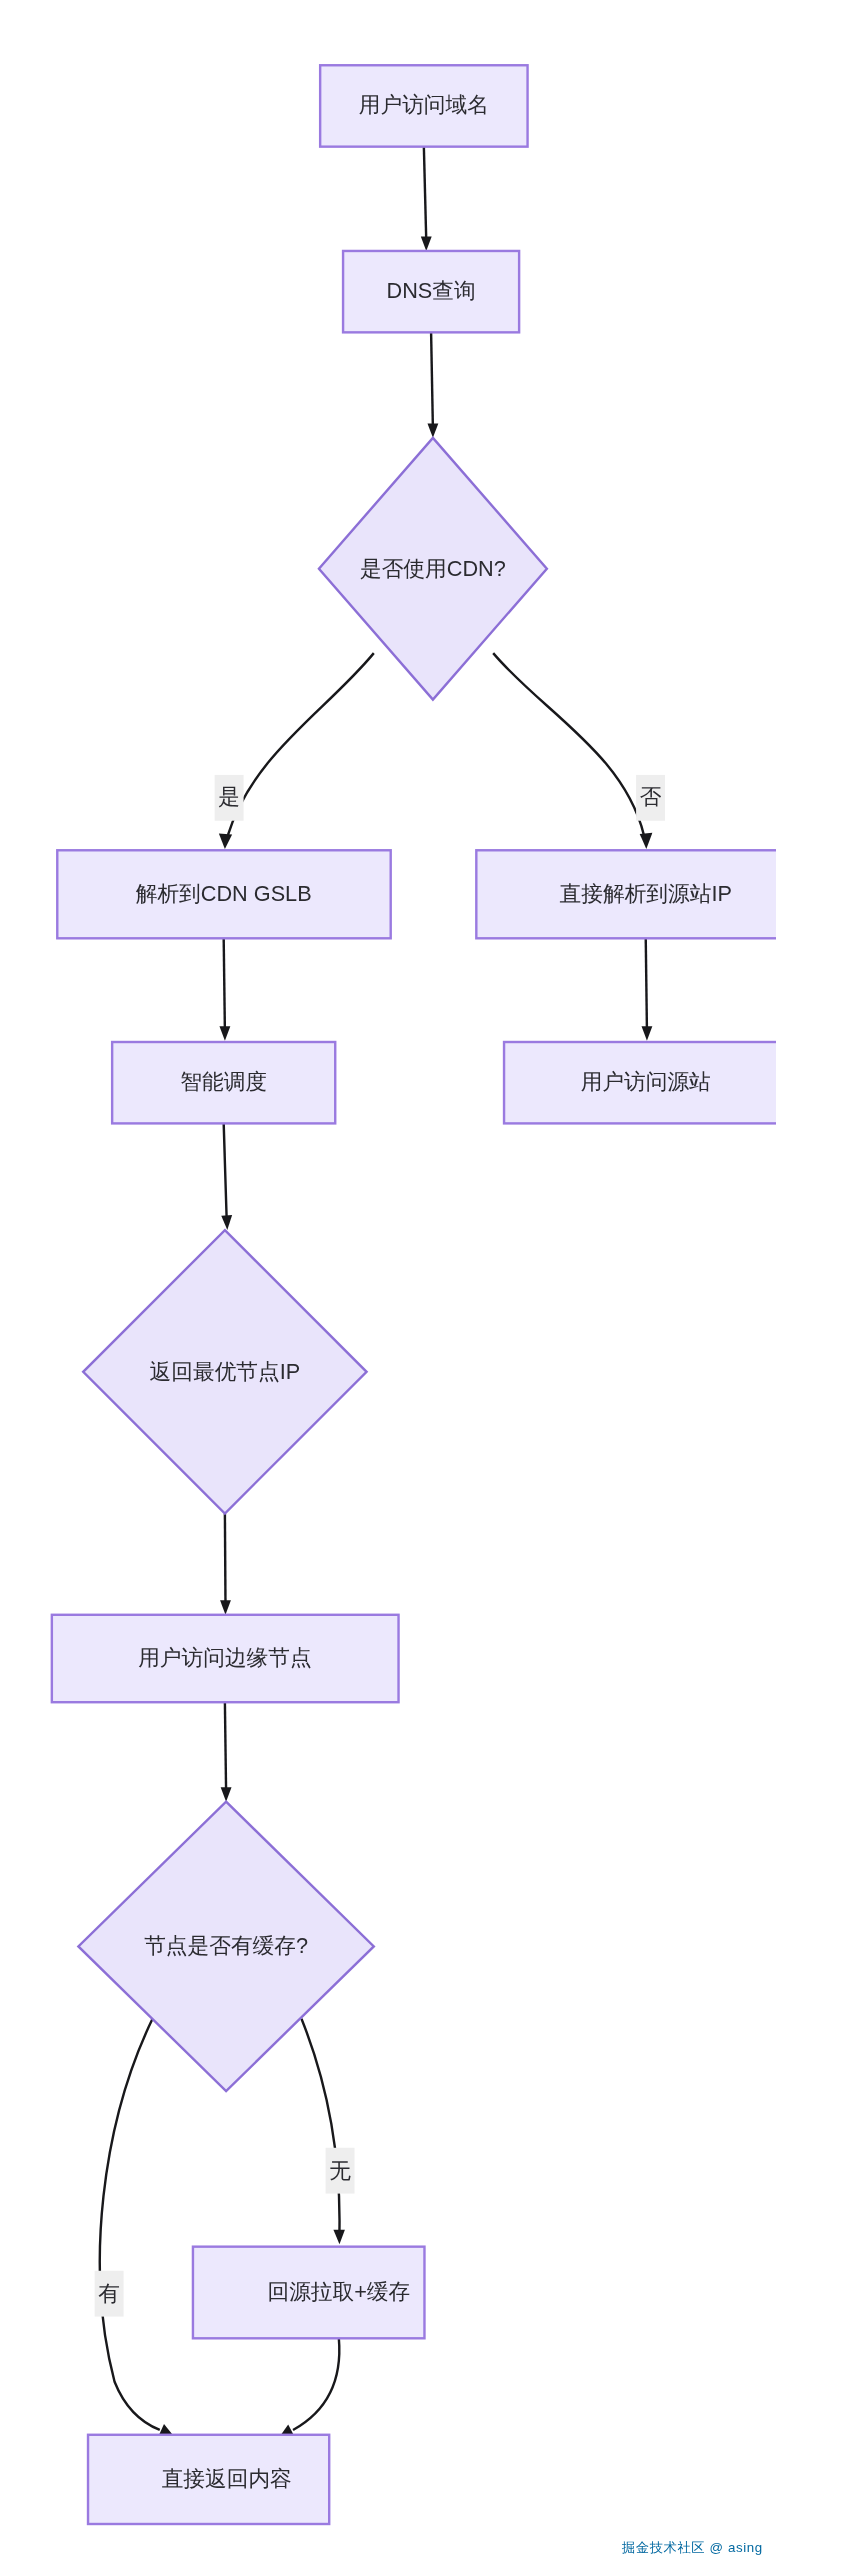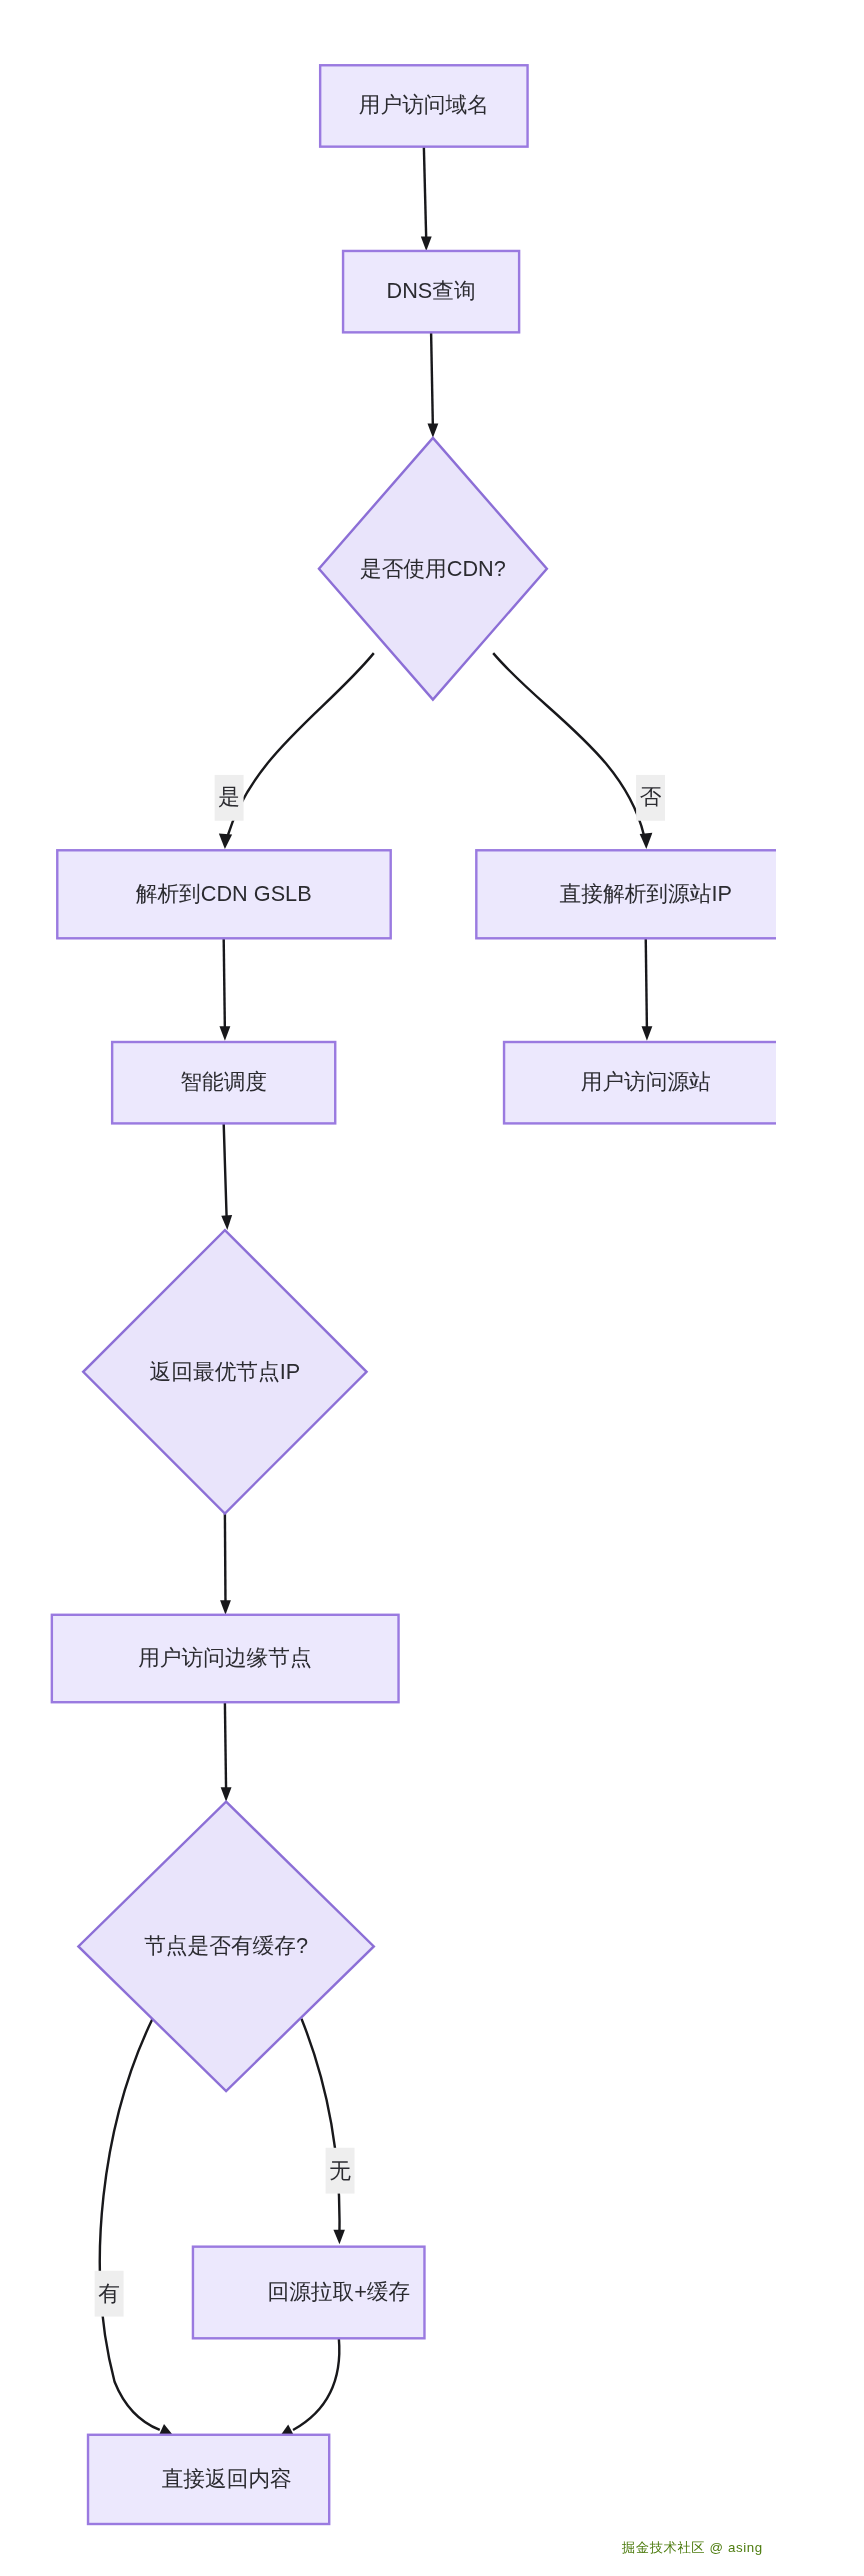--- a/index.html
+++ b/index.html
@@ -59,21 +59,21 @@
     fill: #2b2b30;
     text-anchor: middle;
     dominant-baseline: middle;
   }
   .watermark {
     position: absolute;
     right: 13.3px;
     bottom: 19.3px;
     font-family: "Liberation Sans", "DejaVu Sans", sans-serif;
     font-size: 13.3px;
-    color: #4d7c0f;
+    color: #0369a1;
     letter-spacing: 0.6px;
     white-space: nowrap;
   }
 </style>
 </head>
 <body>
 
 <div id="canvas">
   <svg id="flow" viewBox="0 0 1433 4272" xmlns="http://www.w3.org/2000/svg">
 

